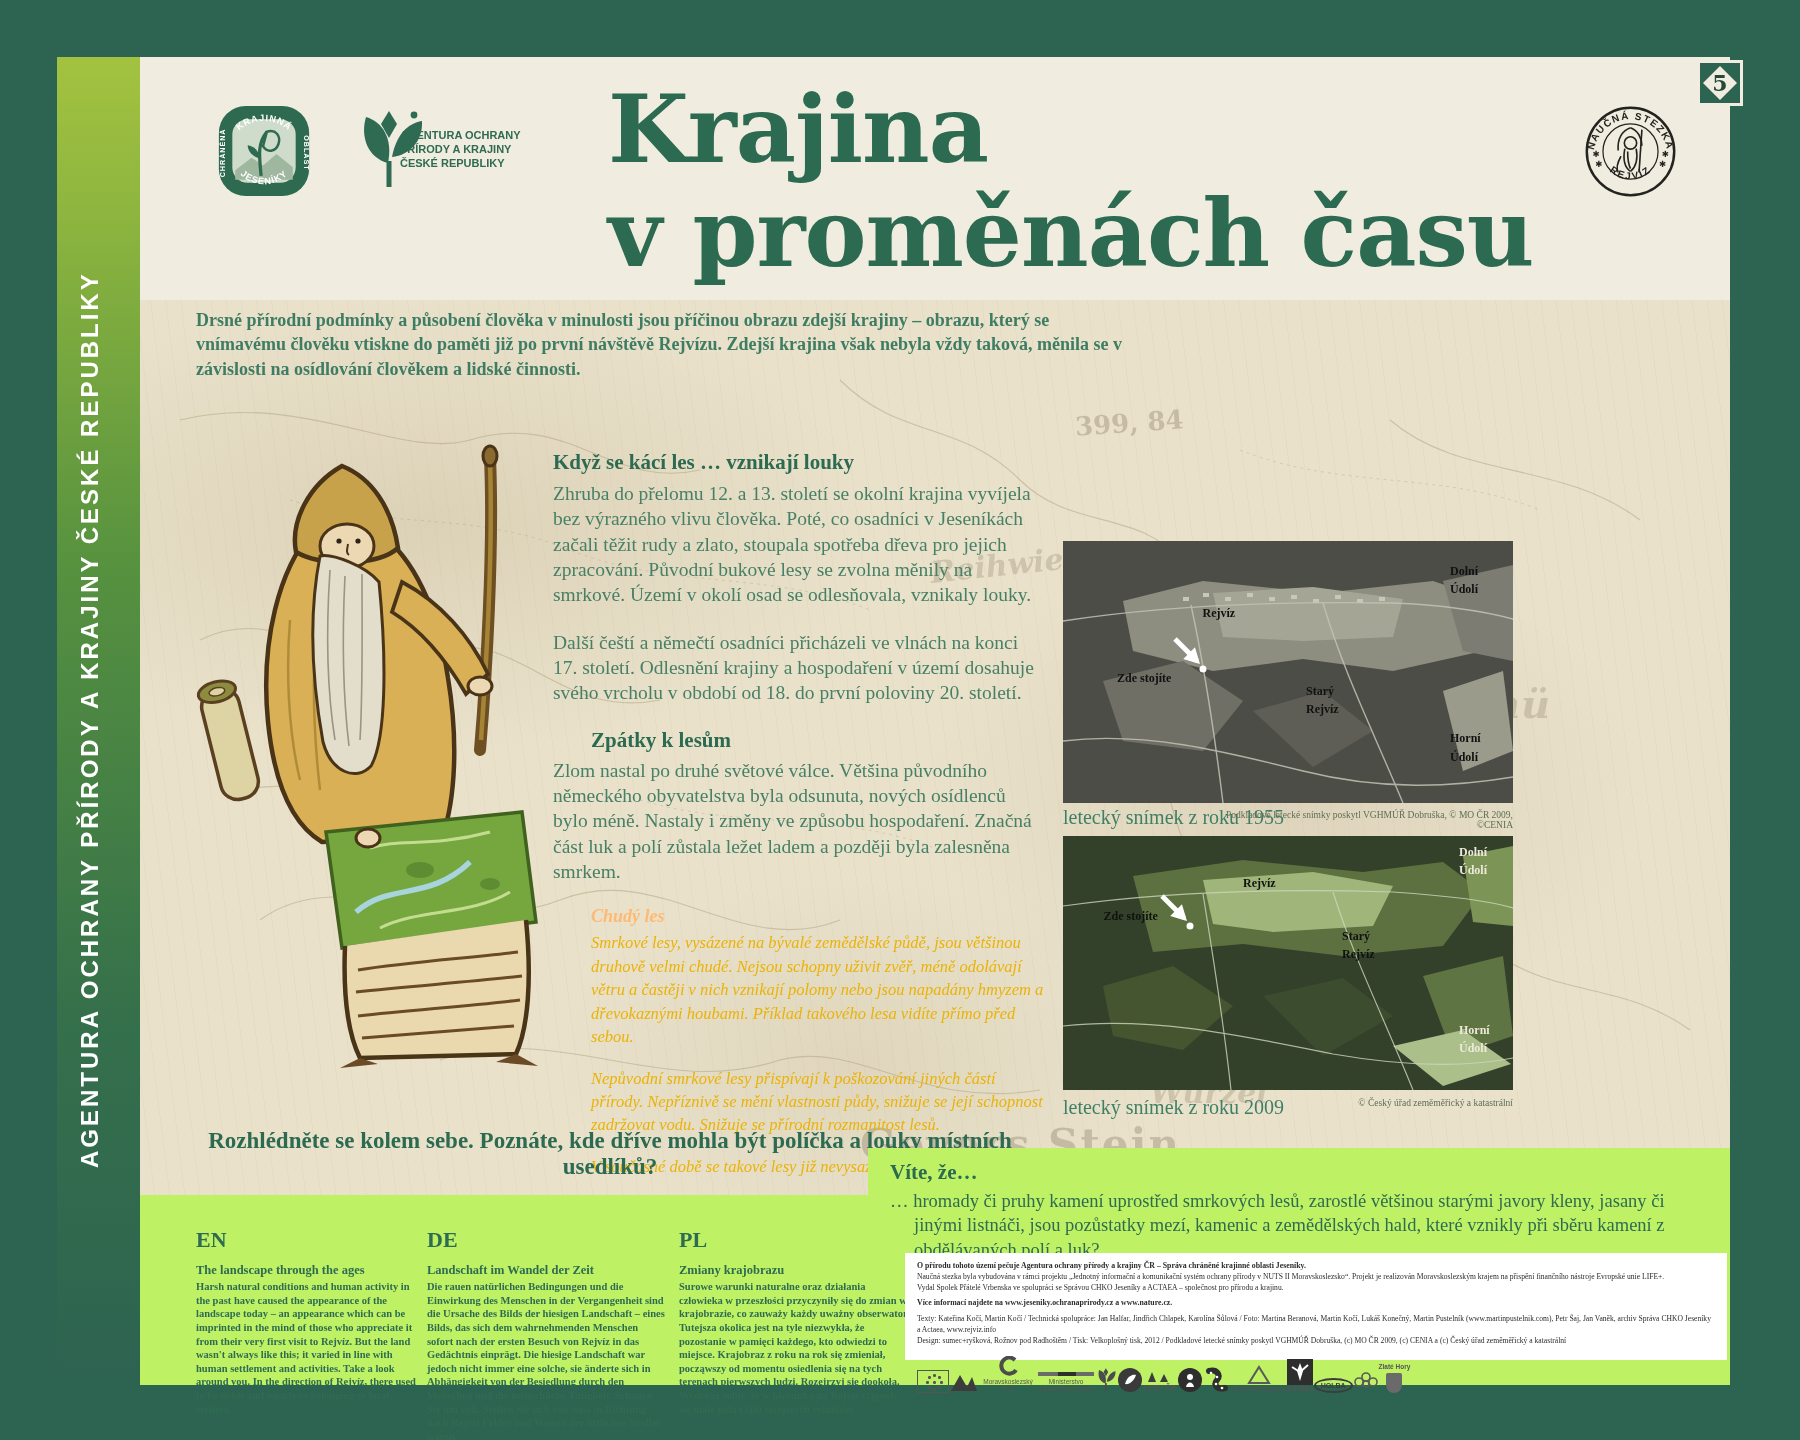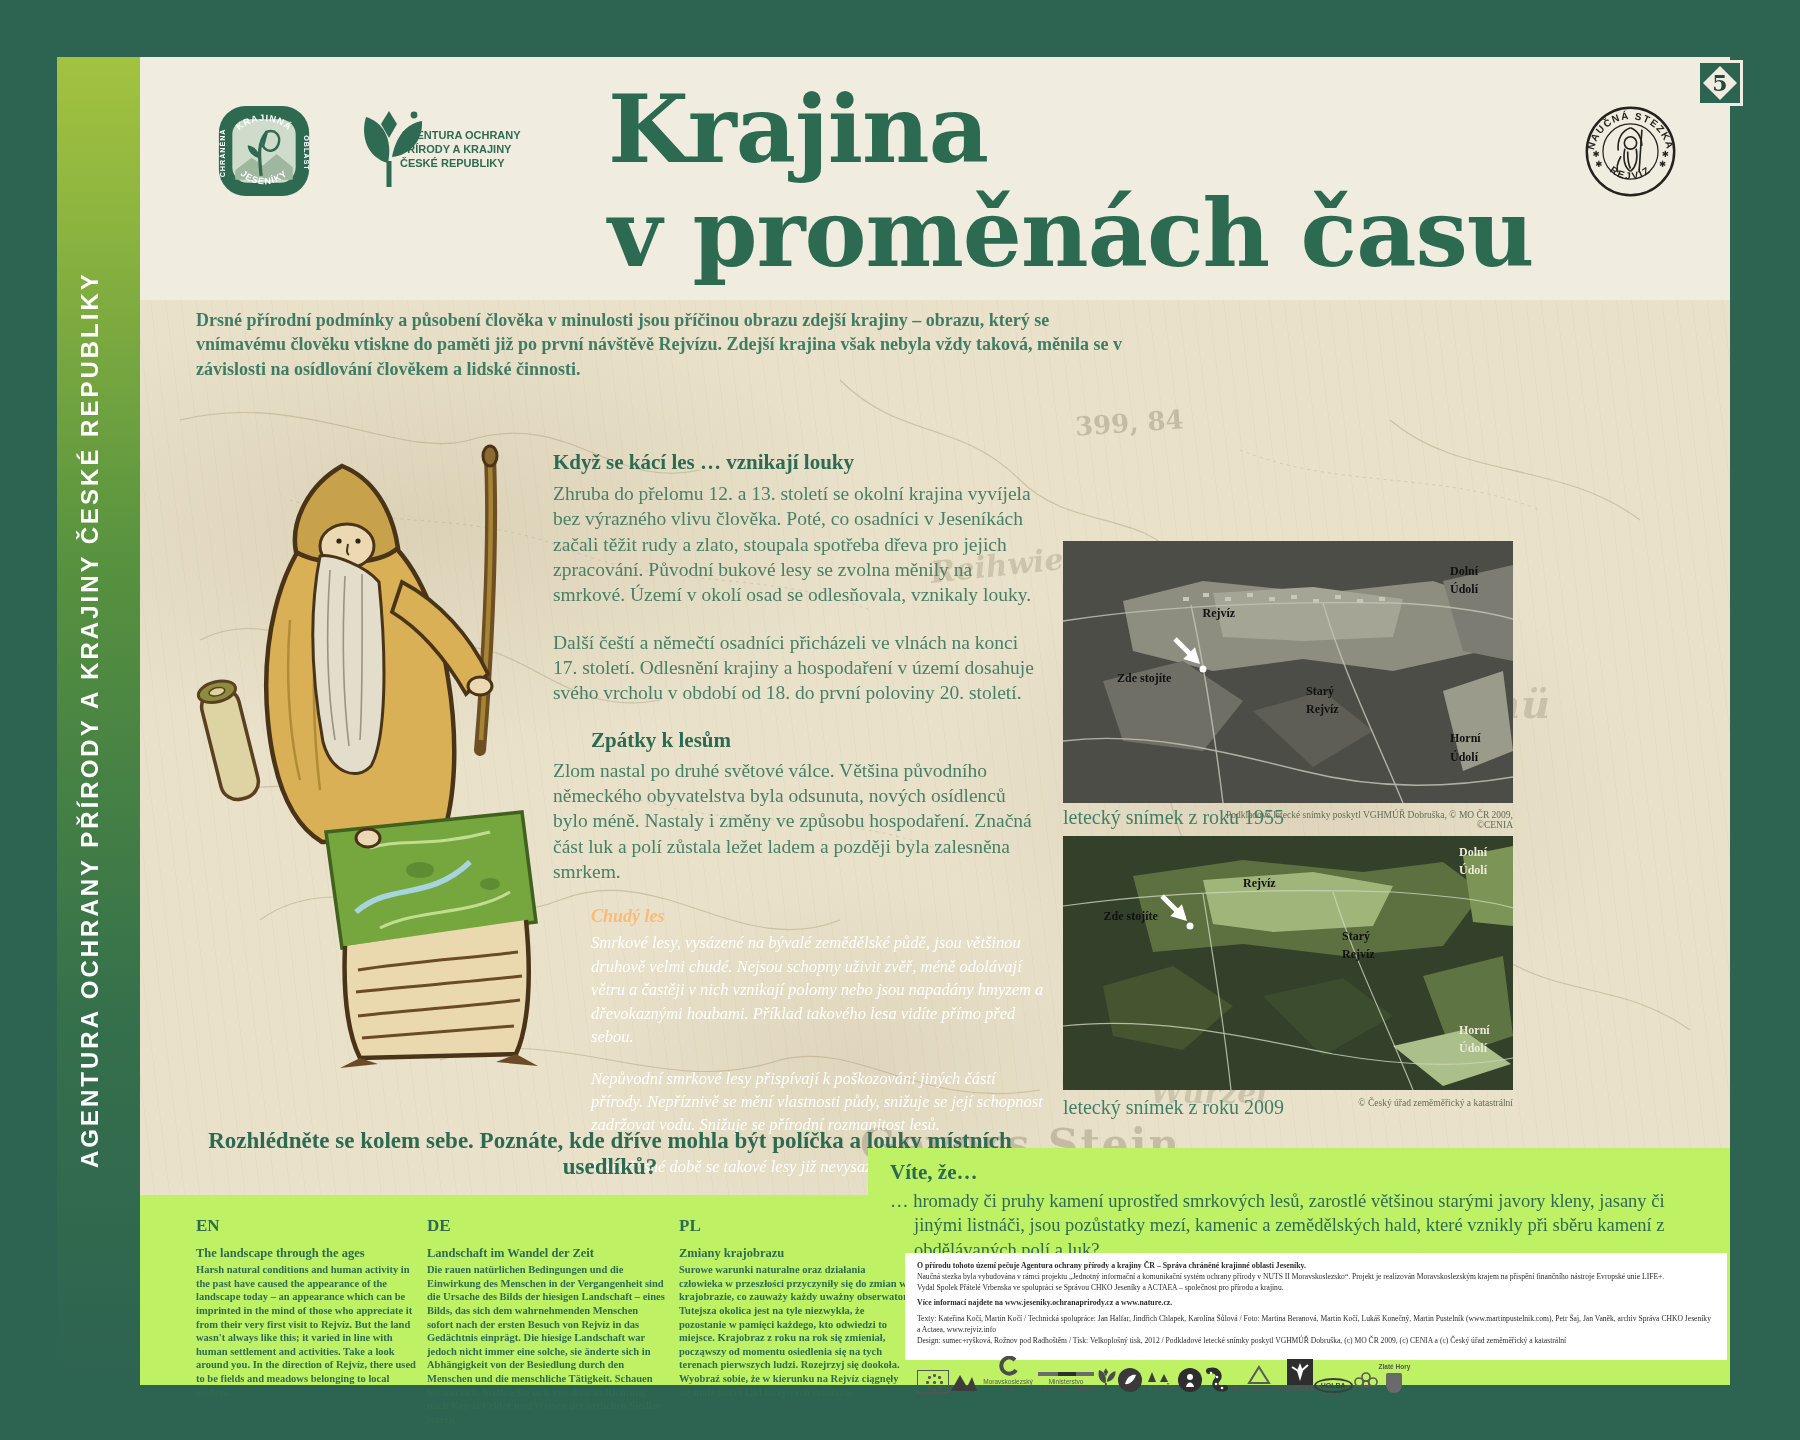--- a/index.html
+++ b/index.html
@@ -45,21 +45,21 @@
     font-size:18px;line-height:1.36;}
 
   
   .content-col{left:553px;top:450px;width:492px;}
   .content-col h3{margin:0 0 6px 0;color:#2c6b51;font-size:21px;}
   .content-col p{margin:0 0 22px 0;color:#478066;font-size:19.5px;line-height:1.3;}
   .ind{margin-left:38px;}
   .content-col h4{margin:0 0 5px 38px;color:#2c6b51;font-size:21px;}
   .content-col h5{margin:0 0 4px 38px;color:#fdba74;font-size:18px;font-style:italic;}
   .content-col p.it{margin-left:38px;font-style:italic;font-size:16.5px;line-height:1.42;
-    color:#ffffff;margin-bottom:18px;}
+    color:#eab308;margin-bottom:18px;}
 
   .question{left:165px;top:1128px;width:890px;text-align:center;color:#2c6b51;
     font-weight:bold;font-size:23px;}
 
   
   .photo{width:450px;background:#555;}
   .photo svg{display:block;}
   .ph-label{position:absolute;font-size:12px;font-weight:bold;color:#111;
     font-family:"Liberation Serif",serif;line-height:13px;white-space:nowrap;}
   .ph-label.w{color:#ece9d8;}
@@ -68,21 +68,21 @@
 
   
   .tan{background:#bef264;}
   .band{left:140px;top:1195px;width:1590px;height:190px;}
   .vite{left:868px;top:1148px;width:862px;height:120px;padding:12px 18px 0 22px;box-sizing:border-box;}
   .vite h3{margin:0 0 4px 0;color:#2c6b51;font-size:21px;}
   .vite p{margin:0;color:#2f6b52;font-size:18.5px;line-height:1.32;padding-left:24px;text-indent:-24px;}
 
   
   .trans{top:1212px;color:#2f6b52;}
-  .trans .code{font-size:17px;font-weight:bold;margin:4px 0 10px 0;}
+  .trans .code{font-size:22px;font-weight:bold;margin:15px 0 10px 0;}
   .trans .t-head{font-size:12.5px;font-weight:bold;margin:0 0 2px 0;}
   .trans .t-body{font-size:10.5px;font-weight:bold;line-height:1.3;margin:0;}
 
   
   .white-box{left:905px;top:1253px;width:822px;height:107px;background:#fff;
     padding:7px 12px;box-sizing:border-box;font-family:"Liberation Serif",serif;}
   .credits p{margin:0;font-size:7.6px;line-height:1.45;color:#2b2b2b;}
   .credits p.b{font-weight:bold;font-size:7.8px;}
   .credits p.gap{margin-top:4px;}
   .logo-row{display:flex;align-items:flex-end;margin-top:5px;height:42px;}

